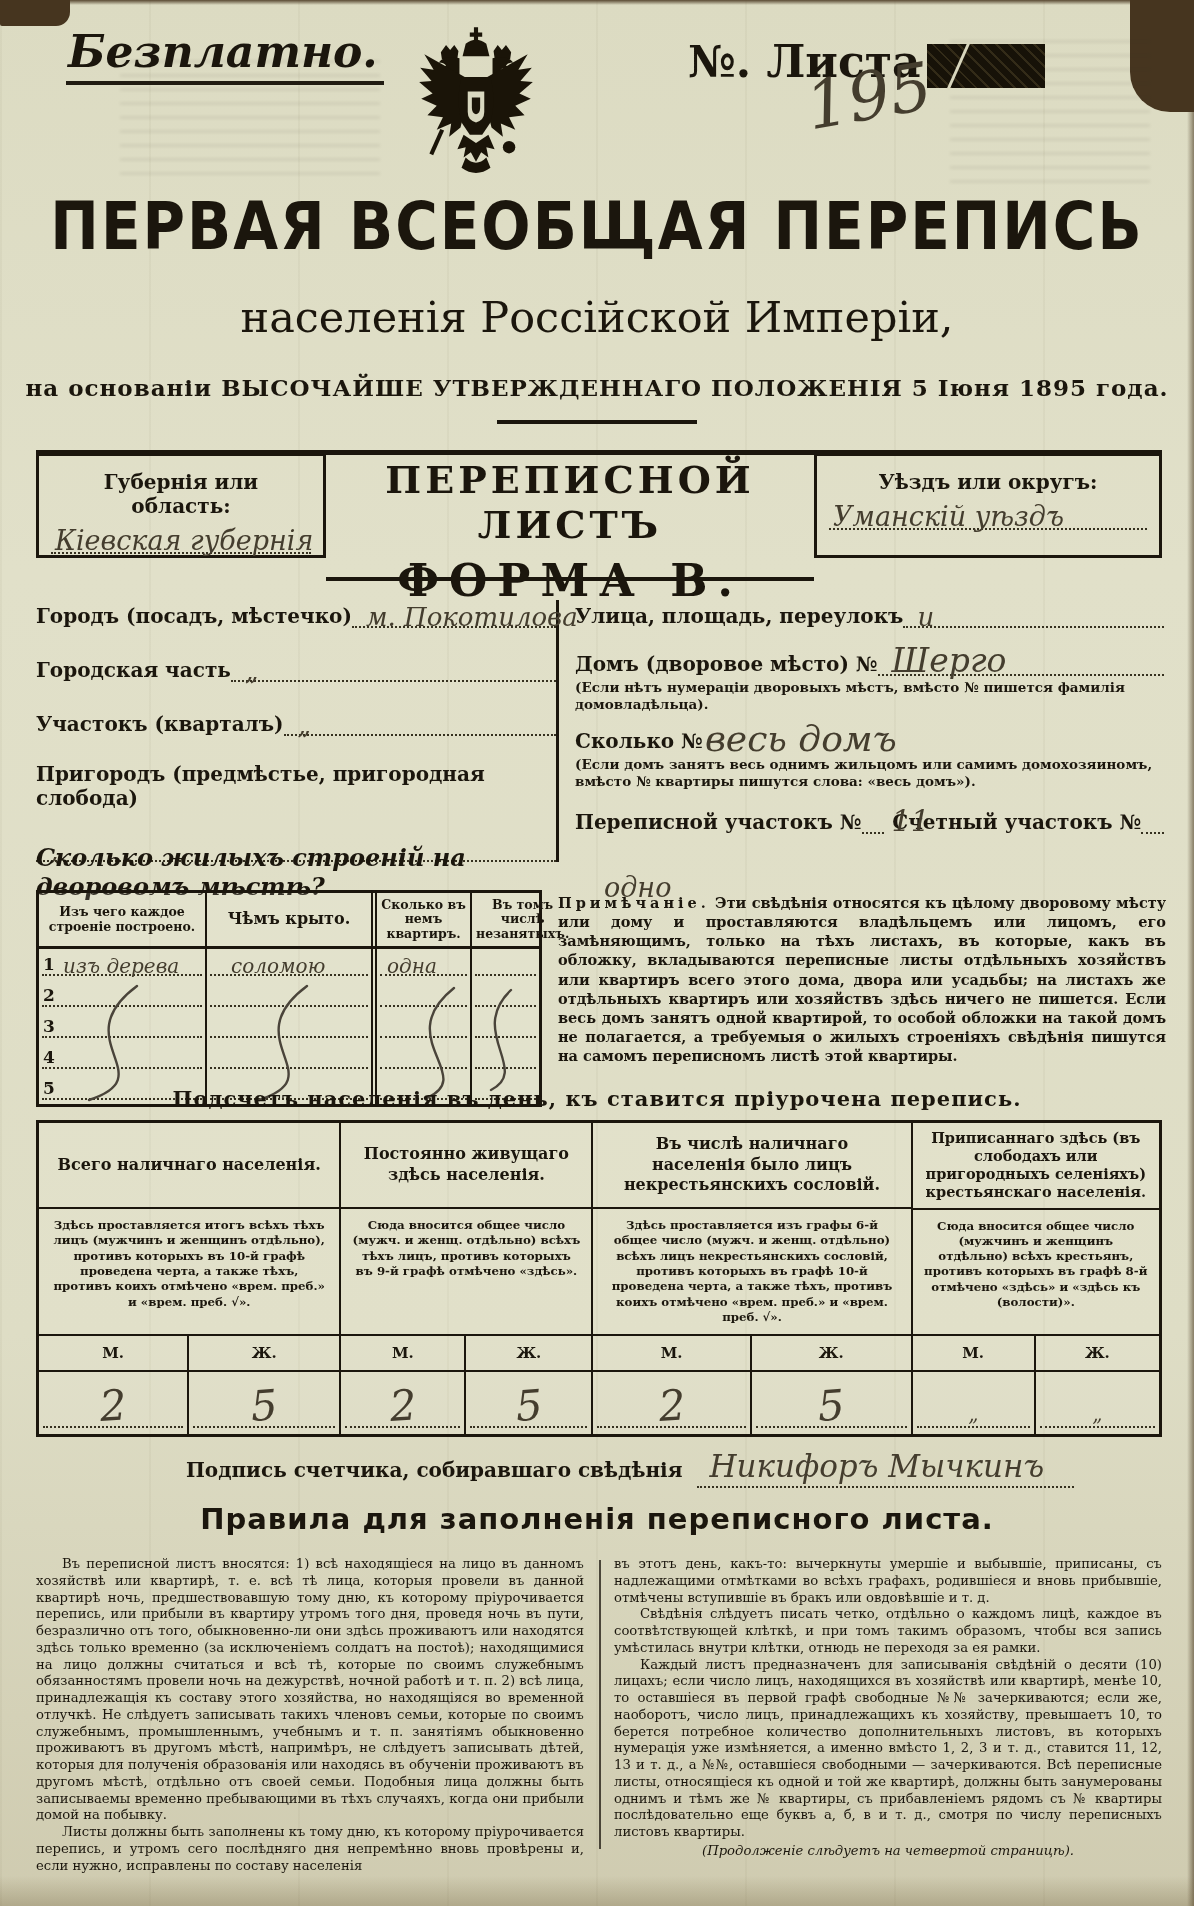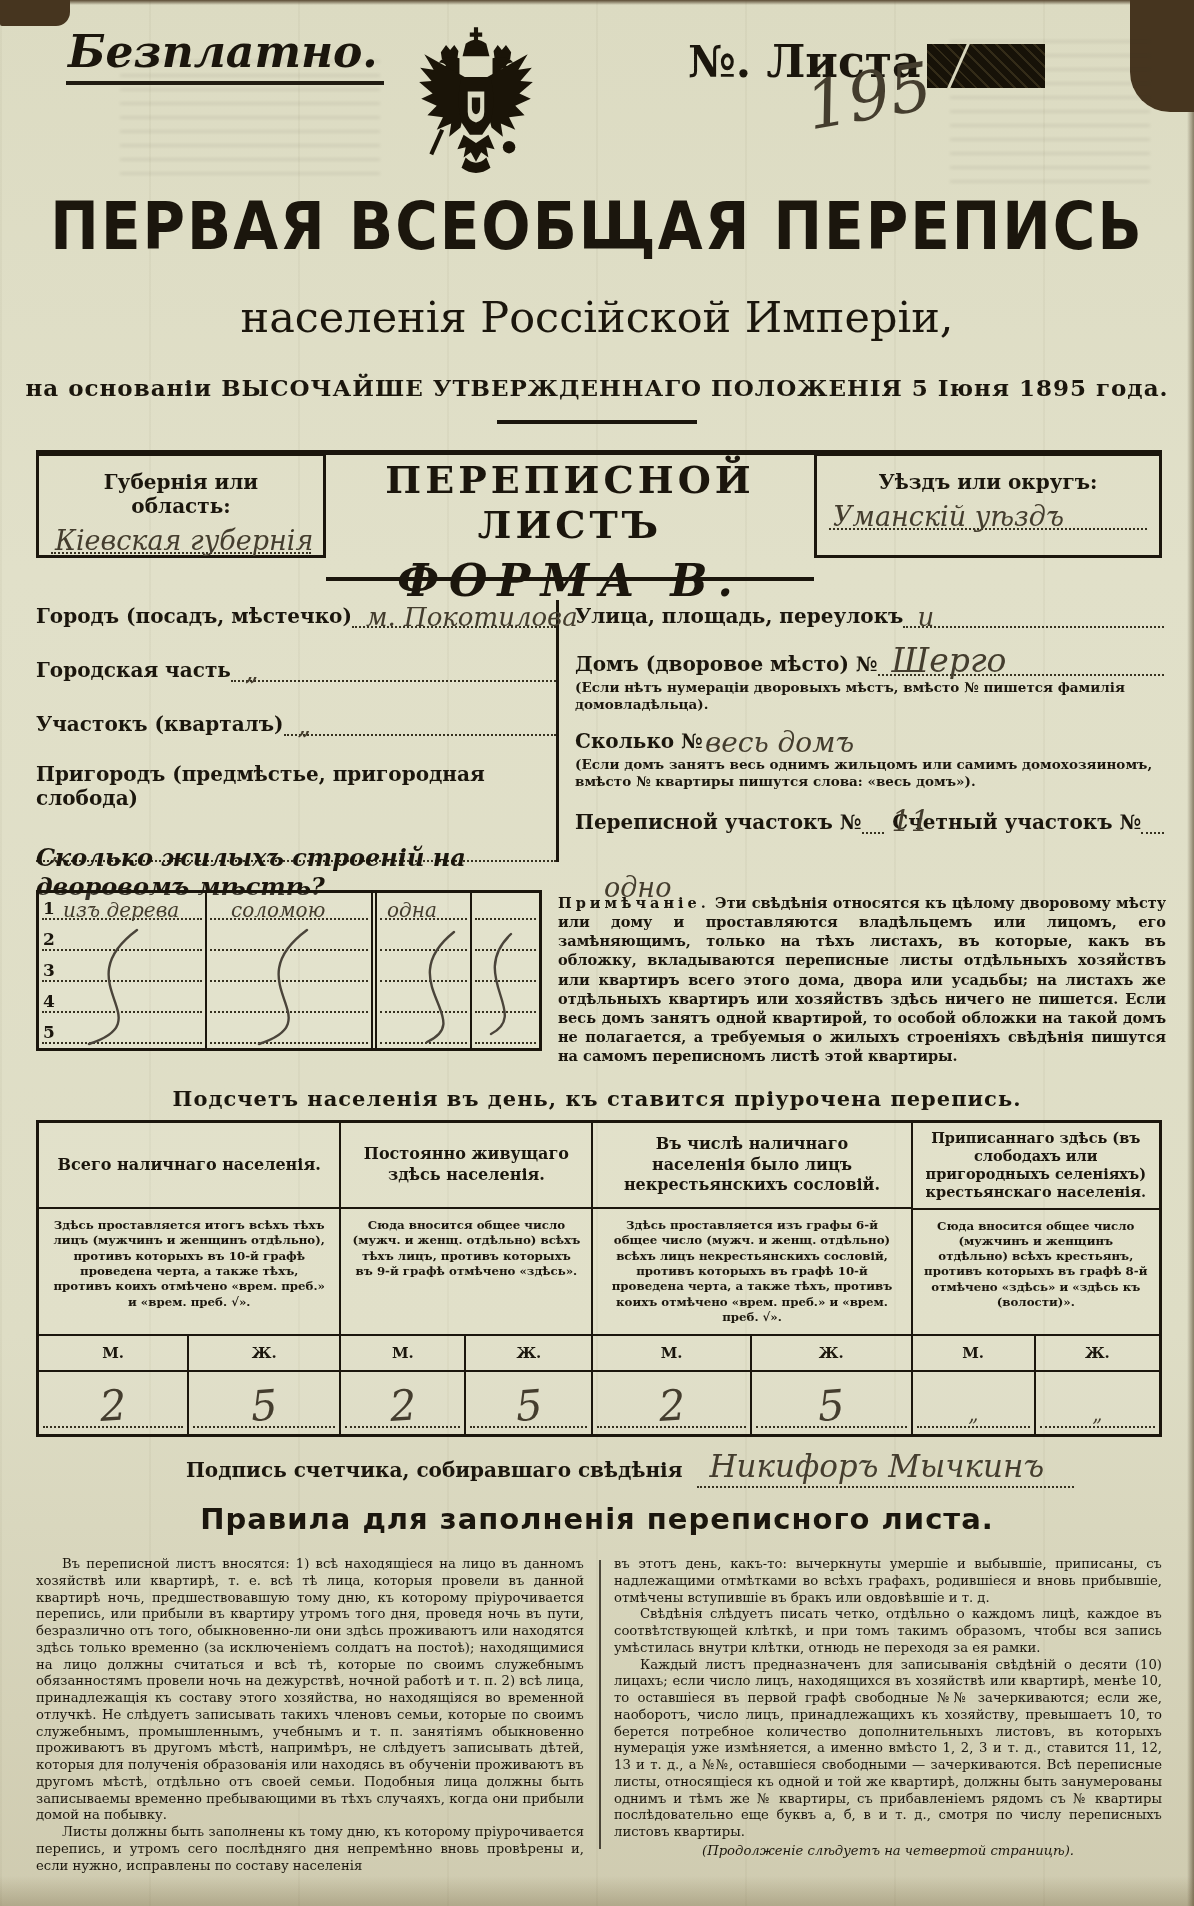--- a/index.html
+++ b/index.html
@@ -31,21 +31,21 @@
   .t1{left:0;width:100%;top:192px;text-align:center;font-family:"DejaVu Sans",sans-serif;font-weight:bold;
       font-size:58px;letter-spacing:2px;transform:scaleY(1.15);}
   .t2{left:0;width:100%;top:292px;text-align:center;font-size:43px;}
   .t3{left:0;width:100%;top:374px;text-align:center;font-size:23px;font-weight:bold;letter-spacing:1px;}
   .t3u{left:497px;top:420px;width:200px;border-top:4px solid #1b160d;}
 
   .formhdr{left:36px;top:450px;width:1126px;display:grid;grid-template-columns:290px 1fr 348px;}
   .hbox{border:3px solid #1b160d;border-top-width:6px;padding:14px 12px 10px;height:108px;box-sizing:border-box;}
   .hcenter{border-top:5px solid #1b160d;border-bottom:4px solid #1b160d;text-align:center;height:131px;box-sizing:border-box;}
   .hc1{font-size:38px;font-weight:bold;letter-spacing:4px;margin-top:2px;}
-  .hc2{font-size:44px;font-weight:bold;letter-spacing:10px;margin-top:8px;font-style:italic;}
+  .hc2{font-size:44px;font-weight:bold;letter-spacing:10px;margin-top:8px;}
   .hlabel{font-size:20px;font-weight:bold;text-align:center;}
   .hline{border-bottom:2px dotted #35301f;margin-top:34px;position:relative;}
   .hval{position:absolute;left:4px;bottom:-4px;font-size:27px;white-space:nowrap;}
   .hand{font-family:"DejaVu Serif",serif;font-style:italic;color:#443d2e;}
 
   .addr{left:36px;top:600px;width:1128px;display:grid;grid-template-columns:520px 1fr;}
   .addr-r{border-left:3px solid #1b160d;padding-left:16px;}
   .field{display:flex;align-items:flex-end;font-size:20px;font-weight:bold;}
   .field .line{flex:1;border-bottom:2px dotted #35301f;position:relative;height:26px;}
   .field .val{position:absolute;left:14px;bottom:-6px;font-size:26px;white-space:nowrap;font-weight:normal;}
@@ -212,21 +212,21 @@
       <div class="field">
         <span class="lbl">Домъ (дворовое мѣсто) №</span>
         <span class="line">
             <span class="val hand" style="font-size:33px;">Шерго</span>
           </span>
       </div>
       <div class="note">(Если нѣтъ нумераціи дворовыхъ мѣстъ, вмѣсто № пишется фамилія домовладѣльца).</div>
       <div class="field" style="margin-top:14px;">
         <span class="lbl">Сколько №</span>
         <span class="line" style="border-bottom:none;">
-            <span class="val hand" style="font-size:28px;left:2px;">весь домъ</span>
+            <span class="val hand" style="font-size:36px;left:2px;">весь домъ</span>
           </span>
       </div>
       <div class="note">(Если домъ занятъ весь однимъ жильцомъ или самимъ домохозяиномъ, вмѣсто № квартиры пишутся слова: «весь домъ»).</div>
       <div class="field" style="margin-top:16px;">
         <span class="lbl">Переписной участокъ №</span>
         <span class="line" style="max-width:110px;">
             <span class="val hand" style="font-size:30px;margin-left:16px;">11</span>
           </span>
         <span class="lbl" style="margin-left:8px;">Счетный участокъ №</span>
         <span class="line" style="max-width:120px;"></span>
@@ -235,20 +235,26 @@
   </div>
 
   <div class="abs question">
     <span>Сколько жилыхъ строеній на дворовомъ мѣстѣ?</span>
     <span class="line">
         <span class="val hand">одно</span>
       </span>
   </div>
 
   <div class="abs btable">
+    <div class="brow bhead">
+      <div class="bth">Изъ чего каждое строеніе построено.</div>
+      <div class="bth big">Чѣмъ крыто.</div>
+      <div class="bth">Сколько въ немъ квартиръ.</div>
+      <div class="bth">Въ томъ числѣ незанятыхъ.</div>
+    </div>
     <div class="bbody">
       <div class="brow">
         <div class="bcell">
             <span class="bnum">1</span>
             <span class="dot"></span>
             <span class="bval hand">изъ дерева</span>
           </div>
         <div class="bcell">
             <span class="dot"></span>
             <span class="bval hand">соломою</span>

